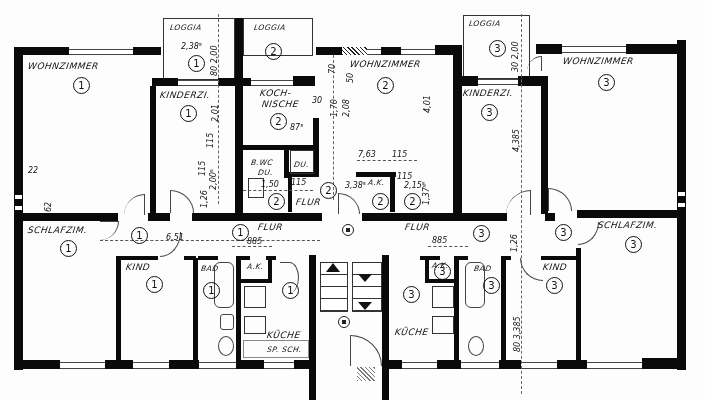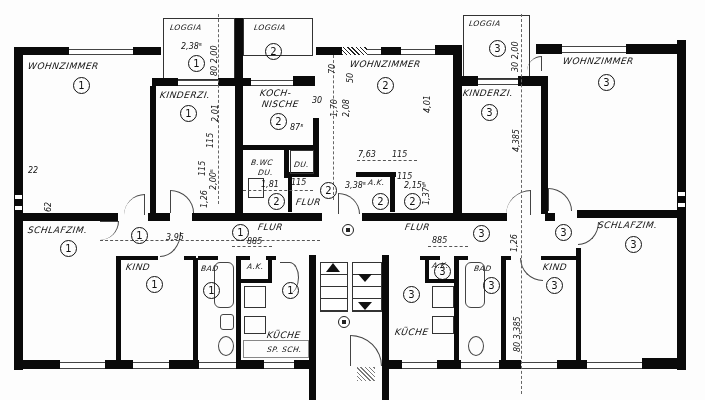--- a/index.html
+++ b/index.html
@@ -213,21 +213,21 @@
   <span class="dim v" style="left:328px;top:74px;">70</span>
   <span class="dim" style="left:290px;top:123px;">87⁵</span>
 
   <span class="lbl" style="left:350px;top:59px;">WOHNZIMMER</span>
   <span class="unit" style="left:377px;top:77px;">2</span>
   <span class="dim v" style="left:423px;top:113px;">4,01</span>
 
   <span class="lbl sm" style="left:251px;top:158px;">B.WC</span>
   <span class="lbl sm" style="left:258px;top:168px;">DU.</span>
   <span class="lbl sm" style="left:294px;top:160px;">DU.</span>
-  <span class="dim" style="left:261px;top:180px;">1,81</span>
+  <span class="dim" style="left:261px;top:180px;">1,50</span>
   <span class="dim" style="left:291px;top:178px;">115</span>
 
   <span class="unit" style="left:268px;top:193px;">2</span>
   <span class="lbl" style="left:296px;top:197px;">FLUR</span>
   <span class="unit" style="left:320px;top:182px;">2</span>
   <span class="lbl sm" style="left:368px;top:178px;">A.K.</span>
   <span class="unit" style="left:372px;top:193px;">2</span>
   <span class="unit" style="left:404px;top:193px;">2</span>
   <span class="dim" style="left:358px;top:150px;font-style:italic;">7,63</span>
   <span class="dim" style="left:392px;top:150px;">115</span>
@@ -242,21 +242,21 @@
 
   <span class="lbl" style="left:563px;top:56px;">WOHNZIMMER</span>
   <span class="unit" style="left:598px;top:74px;">3</span>
 
   <span class="lbl" style="left:28px;top:225px;">SCHLAFZIM.</span>
   <span class="unit" style="left:60px;top:240px;">1</span>
 
   <span class="unit" style="left:131px;top:227px;">1</span>
   <span class="unit" style="left:232px;top:224px;">1</span>
   <span class="lbl" style="left:258px;top:222px;">FLUR</span>
-  <span class="dim" style="left:166px;top:233px;">3,95</span>
+  <span class="dim" style="left:166px;top:233px;">6,51</span>
   <span class="dim" style="left:247px;top:237px;">885</span>
 
   <span class="lbl" style="left:405px;top:222px;">FLUR</span>
   <span class="unit" style="left:473px;top:225px;">3</span>
   <span class="dim" style="left:432px;top:236px;">885</span>
   <span class="unit" style="left:555px;top:224px;">3</span>
   <span class="dim v" style="left:510px;top:252px;">1,26</span>
 
   <span class="lbl" style="left:598px;top:220px;">SCHLAFZIM.</span>
   <span class="unit" style="left:625px;top:236px;">3</span>

